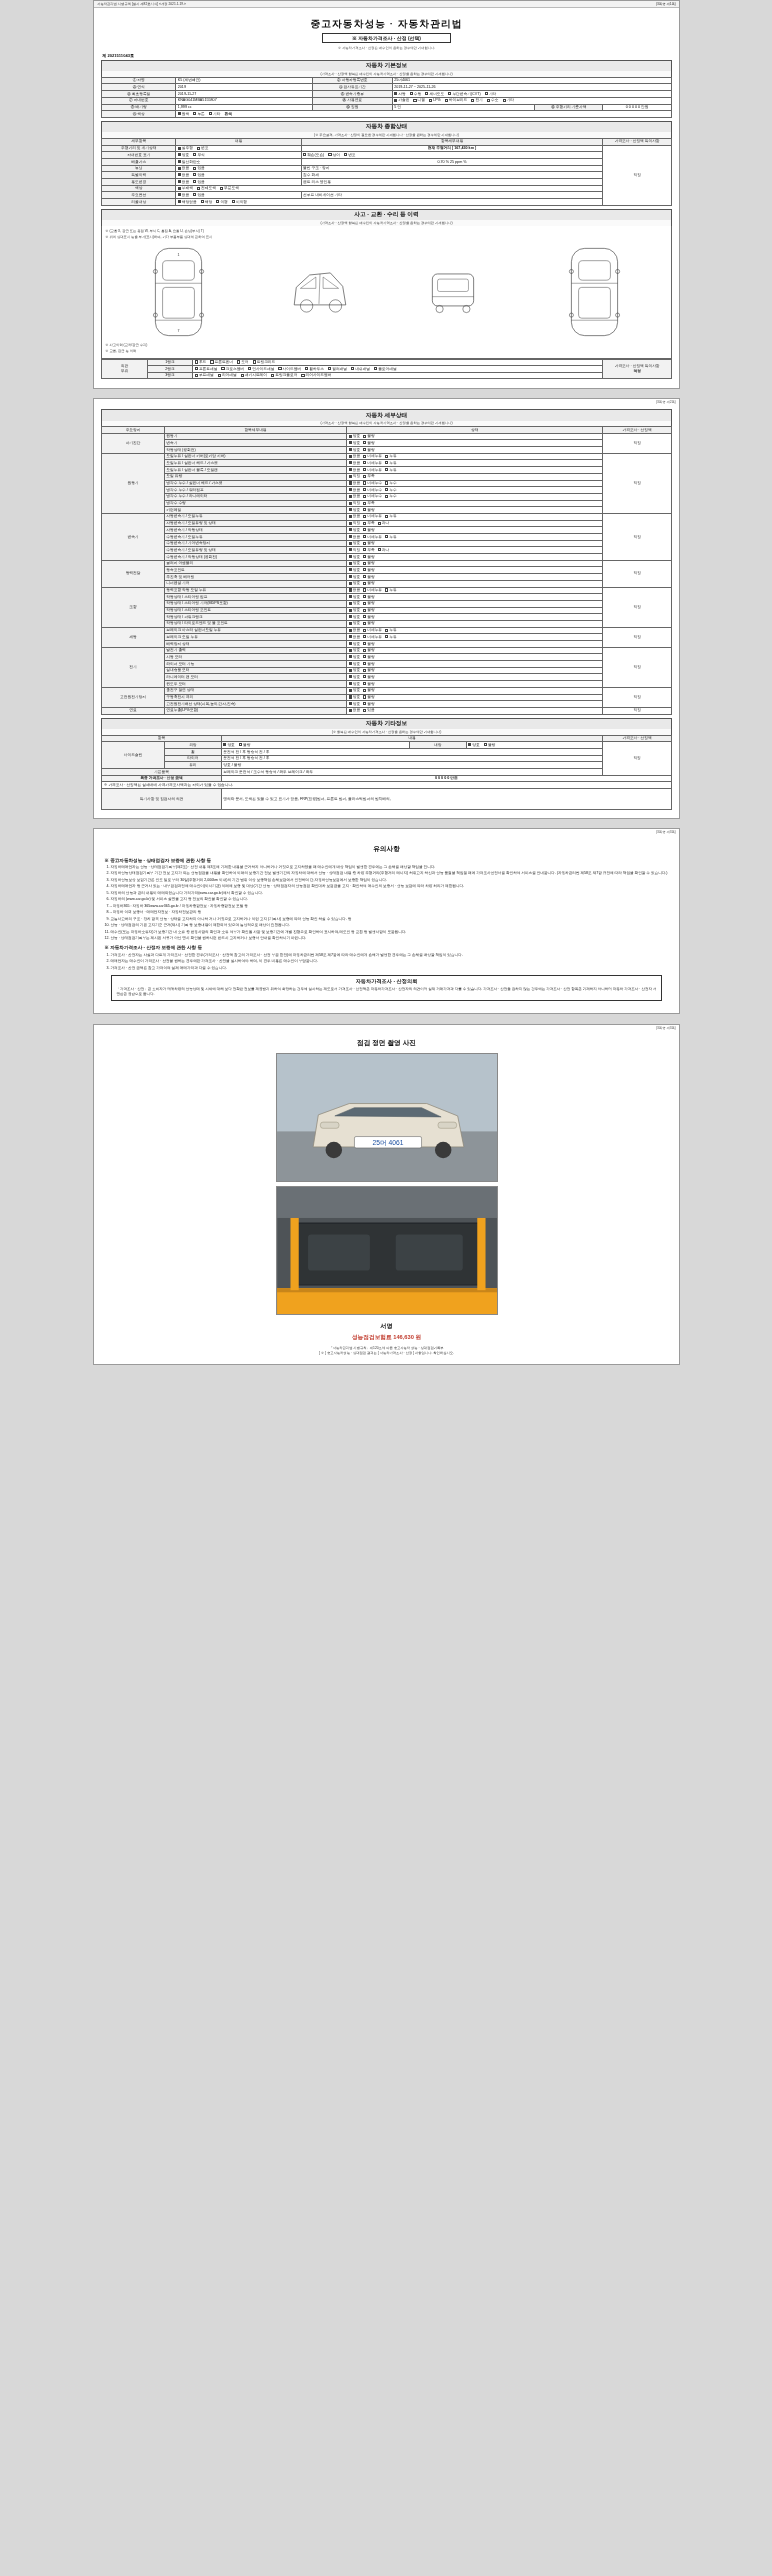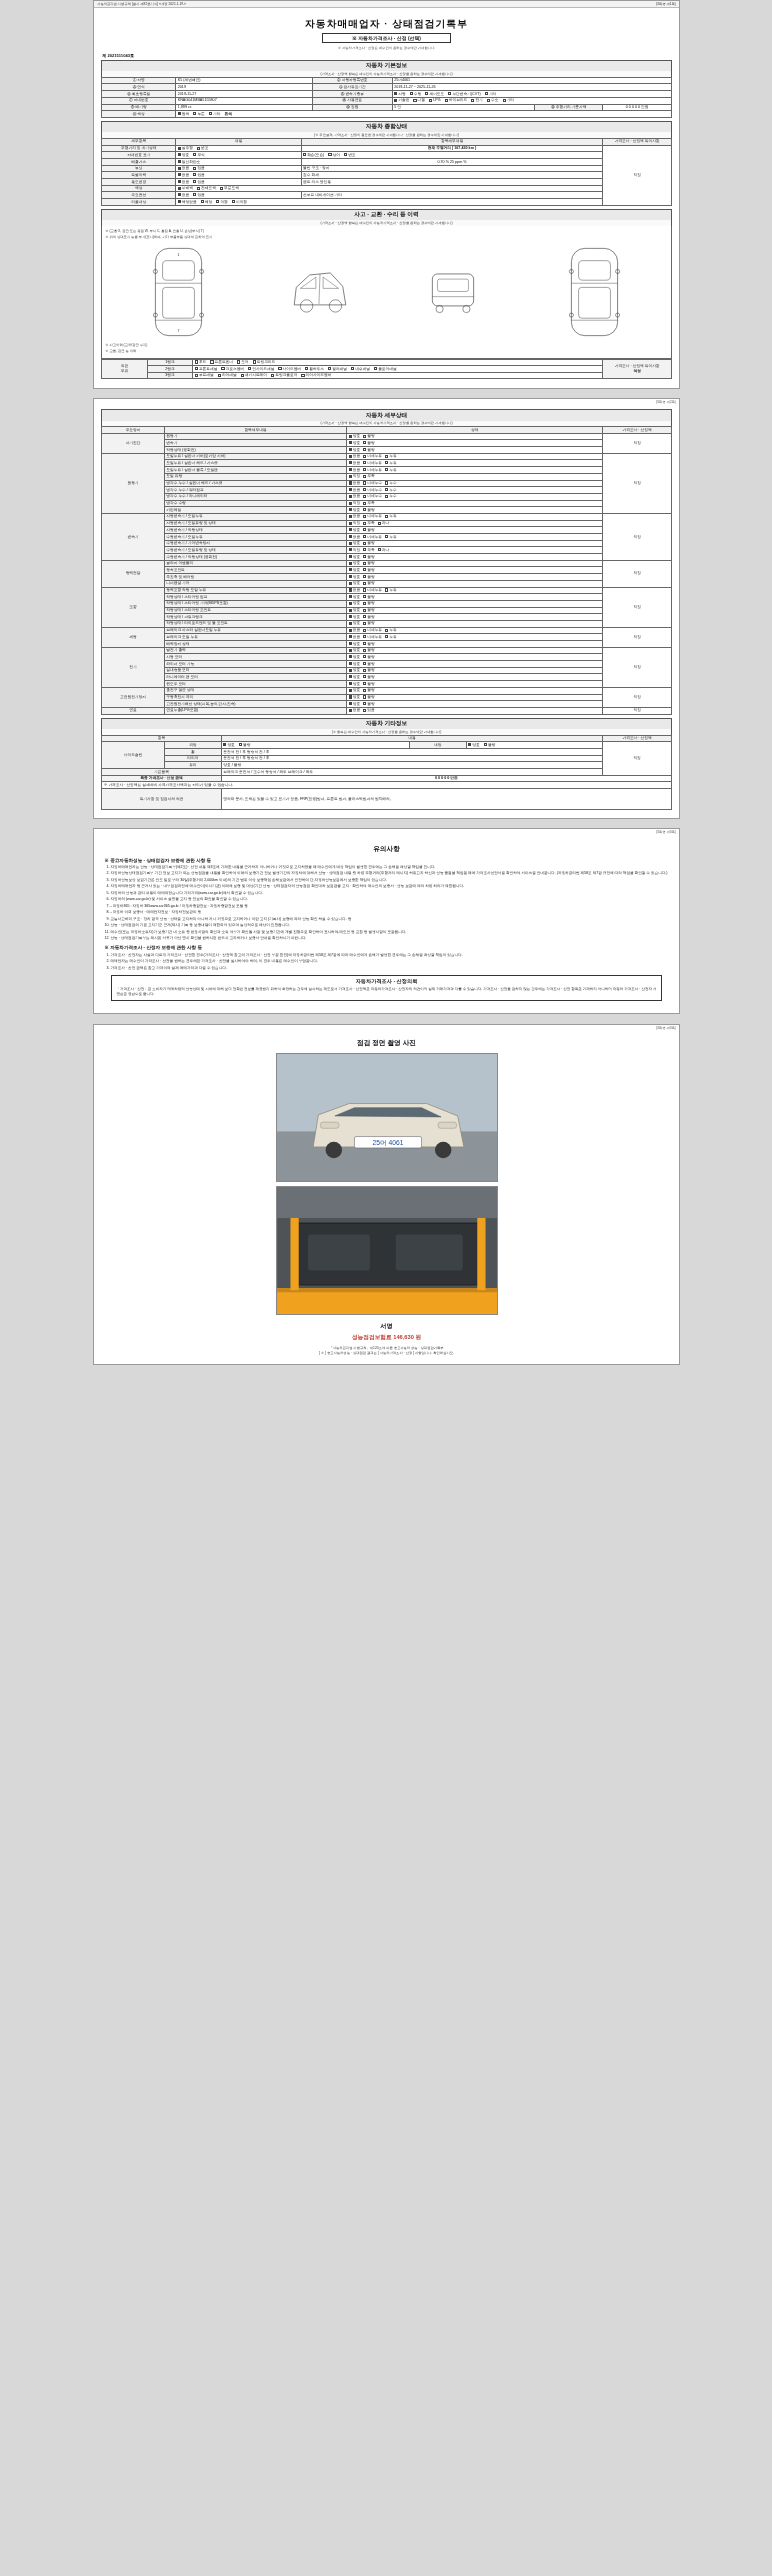--- a/index.html
+++ b/index.html
@@ -133,21 +133,21 @@
 </head>
 <body>
 
 <div class="page">
   <div class="tinybar">
     <span>자동차관리법 시행규칙 [별지 제82호서식] &lt;개정 2021.1.19.&gt;</span>
     <span>(3쪽중 제1쪽)</span>
   </div>
   <div class="page-inner">
 
-    <h1 class="doc-title">자동차매매업자 · 상태점검기록부</h1>
+    <h1 class="doc-title">중고자동차성능 · 자동차관리법</h1>
     <div class="subtitle-box">※ 자동차가격조사 · 산정 (선택)</div>
     <div class="sub-note">※ 자동차가격조사 · 산정은 매수인이 원하는 경우에만 기재합니다.</div>
     <div class="docno">제 2021511043호</div>
 
     <div class="band">자동차 기본정보</div>
     <div class="band-sub">(가격조사 · 산정액 항목은 매수인이 자동차가격조사 · 산정을 원하는 경우에만 기재합니다)</div>
     <table class="grid">
       <colgroup>
           <col style="width:13%">
           <col style="width:24%">

